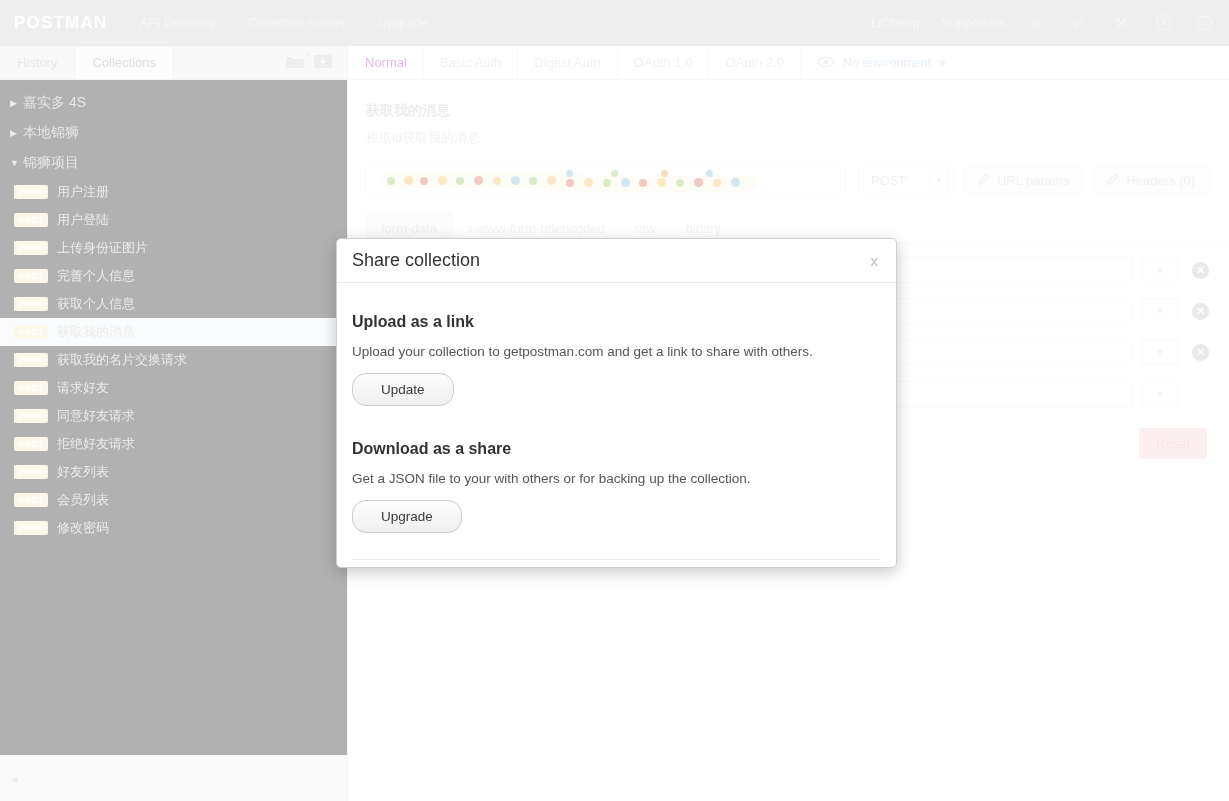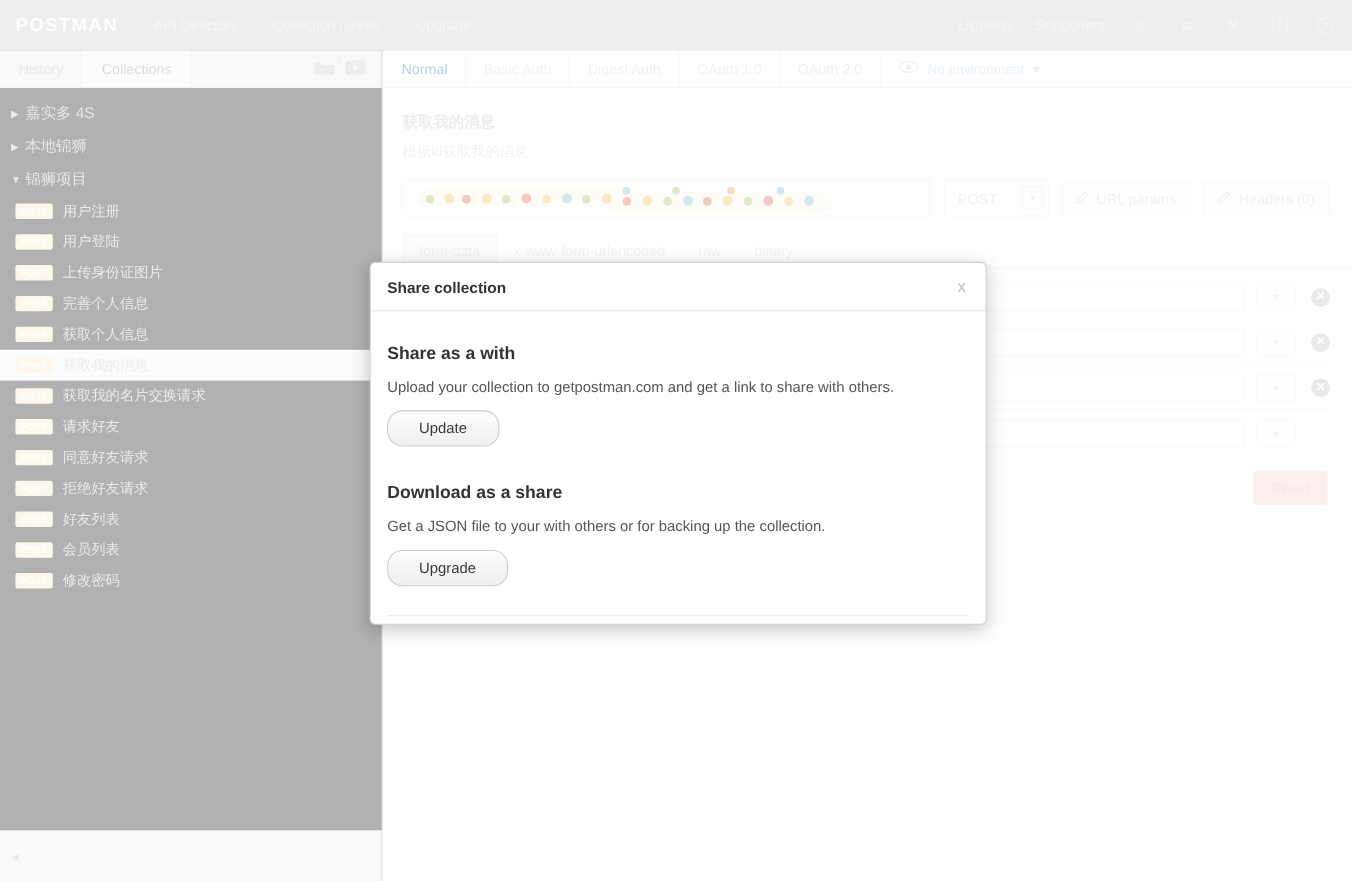--- a/index.html
+++ b/index.html
@@ -127,21 +127,21 @@
   }
   .auth-tabs {
     height: 34px; display: flex; align-items: stretch;
     border-bottom: 1px solid #e6e6e6;
   }
   .auth-tab {
     display: flex; align-items: center; padding: 0 16px;
     font-size: 13px; color: #d2d2d2;
     border-right: 1px solid #ededed;
   }
-  .auth-tab.active { color: #0369a1; }
+  .auth-tab.active { color: #a21caf; }
   .env-wrap {
     display: flex; align-items: center; gap: 8px;
     padding-left: 16px;
   }
   .eye { color: #cfcfcf; }
   .env-sel { font-size: 12.5px; color: #bcd3e8; }
 
   .req-title {
     margin: 22px 0 0 17px;
     font-size: 14px; font-weight: bold; color: #c6c6c6;
@@ -243,21 +243,21 @@
     border-radius: 5px;
     box-shadow: 0 4px 16px rgba(0,0,0,.22);
     z-index: 50;
   }
   .modal-head {
     height: 44px; border-bottom: 1px solid #e8e8e8;
     display: flex; align-items: center;
     padding: 0 18px 0 15px;
   }
   .modal-title {
-    font-size: 14px; font-weight: bold; color: #333333;
+    font-size: 18px; font-weight: normal; color: #333333;
   }
   .modal-close {
     margin-left: auto; font-size: 15px; color: #bdbdbd;
     cursor: pointer;
   }
   .modal-body { padding: 18px 15px 0 15px; }
   .sect-title {
     font-size: 16px; font-weight: bold; color: #333333;
     margin: 12px 0 0 0;
   }
@@ -517,21 +517,21 @@
     </div>
   </div>
 </div>
 
 <div class="modal">
   <div class="modal-head">
     <div class="modal-title">Share collection</div>
     <div class="modal-close">x</div>
   </div>
   <div class="modal-body">
-    <div class="sect-title">Share as a with</div>
+    <div class="sect-title">Upload as a link</div>
     <div class="sect-desc">Upload your collection to getpostman.com and get a link to share with others.</div>
     <button class="std-btn">Update</button>
 
     <div class="sect-title second">Download as a share</div>
     <div class="sect-desc">Get a JSON file to your with others or for backing up the collection.</div>
     <button class="std-btn">Upgrade</button>
 
     <div class="modal-rule"></div>
   </div>
 </div>

